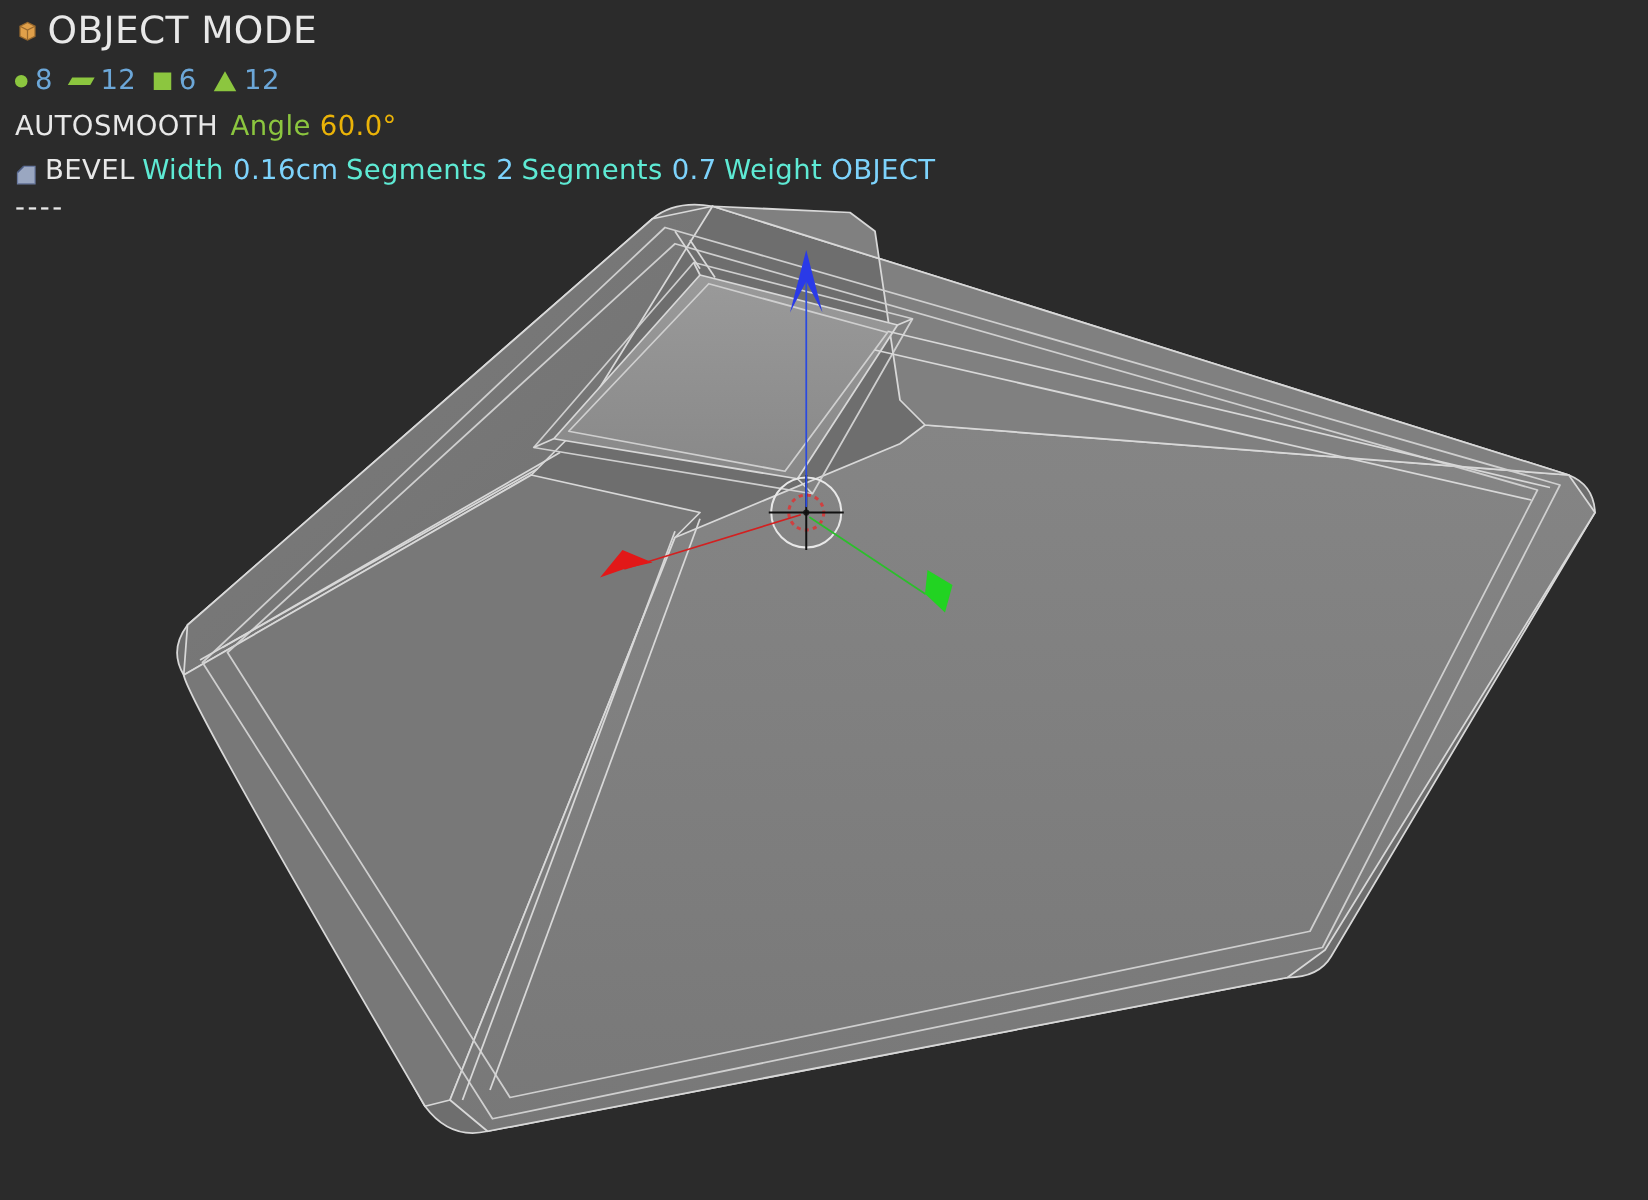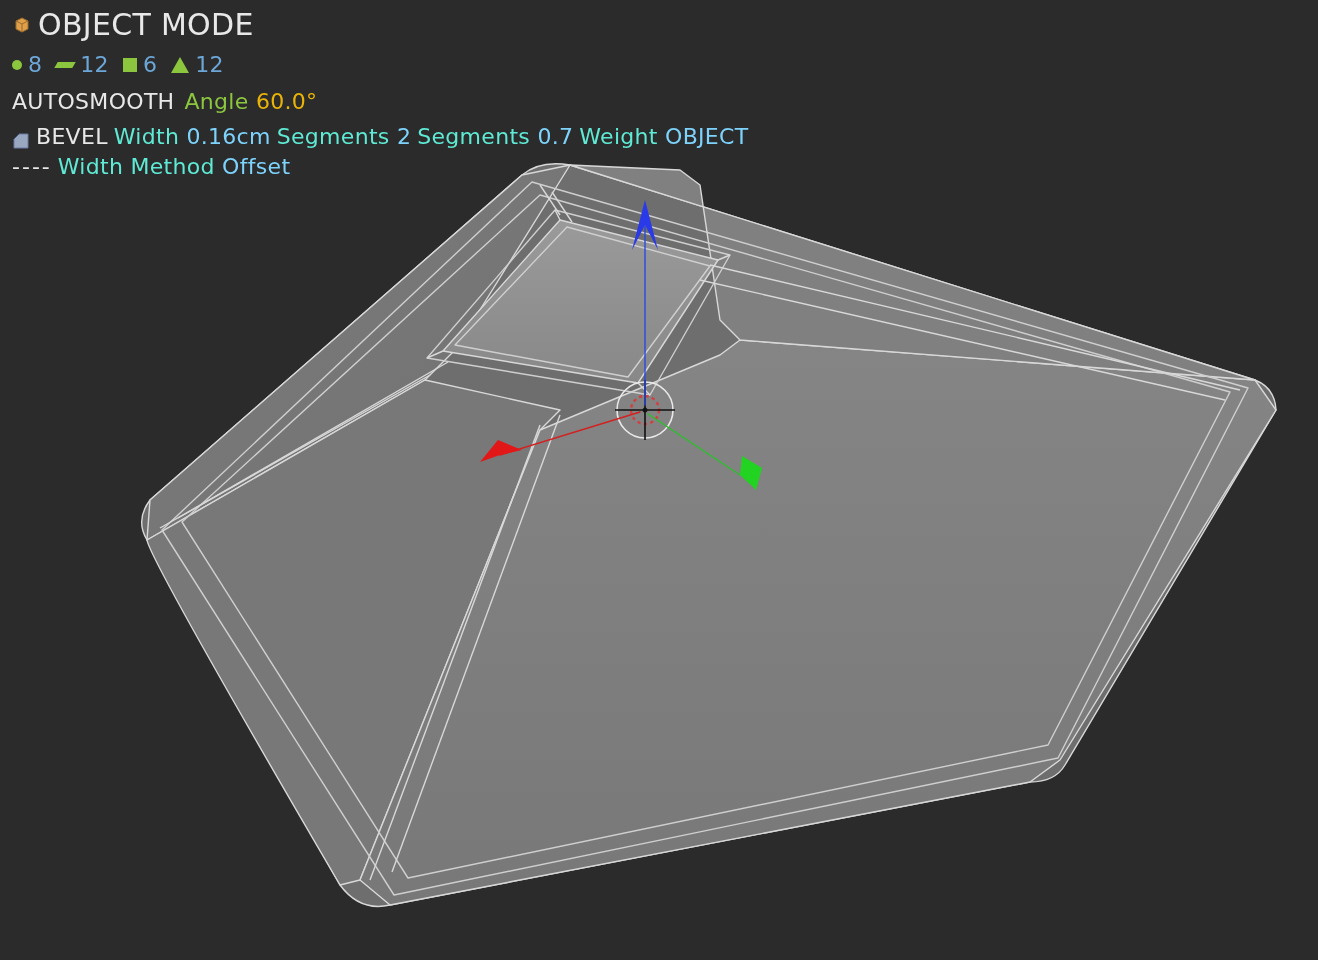--- a/index.html
+++ b/index.html
@@ -139,24 +139,20 @@
         <span class="k">Segments</span>
         <span class="v">0.7</span>
       </span>
       <span>
         <span class="k">Weight</span>
         <span class="v">OBJECT</span>
       </span>
     </div>
     <div class="row">
       <span class="dash">----</span>
-      <span>
-        <span class="k">Width Method</span>
-        <span class="v">Offset</span>
-      </span>
     </div>
   </div>
 </div>
 
 <div class="viewport">
   <svg viewBox="0 0 1318 960">
     <defs>
 
       <linearGradient id="topFace" x1="0" y1="0" x2="0" y2="1">
         <stop offset="0" stop-color="#9a9a9a"></stop>

